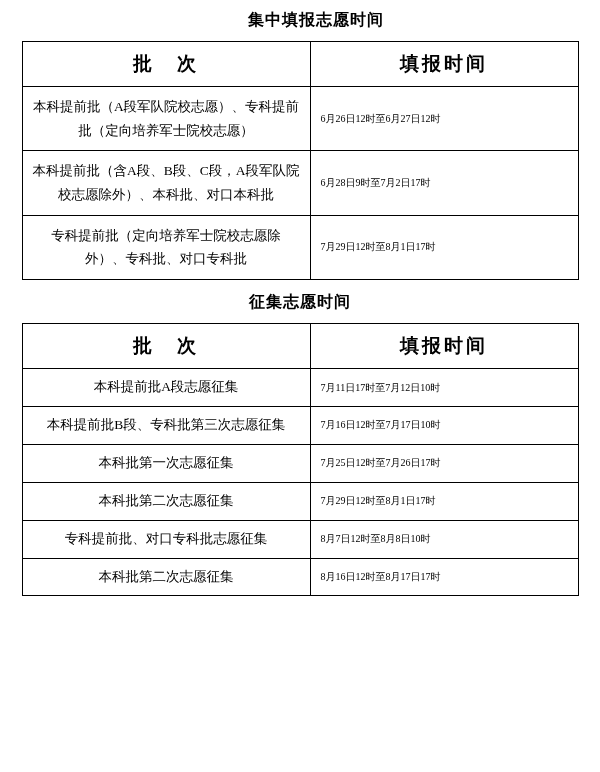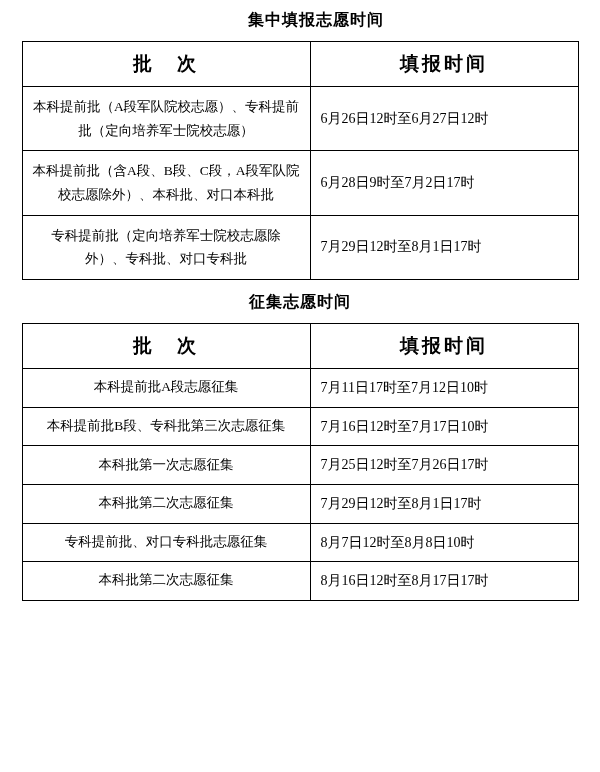--- a/index.html
+++ b/index.html
@@ -50,21 +50,21 @@
   .col-a { width: 288px; }
   .col-b { width: 268px; }
 
   td.cell-batch {
     font-size: 13.5px;
     line-height: 1.75;
     padding: 8px 10px;
     text-align: center;
   }
   td.cell-time {
-    font-size: 14px;
+    font-size: 10px;
     line-height: 1.6;
     padding: 8px 10px;
     text-align: left;
     margin-left: 40px;
   }
   
   table.t2 td.cell-batch,
   table.t2 td.cell-time {
     padding-top: 9px;
     padding-bottom: 9px;

